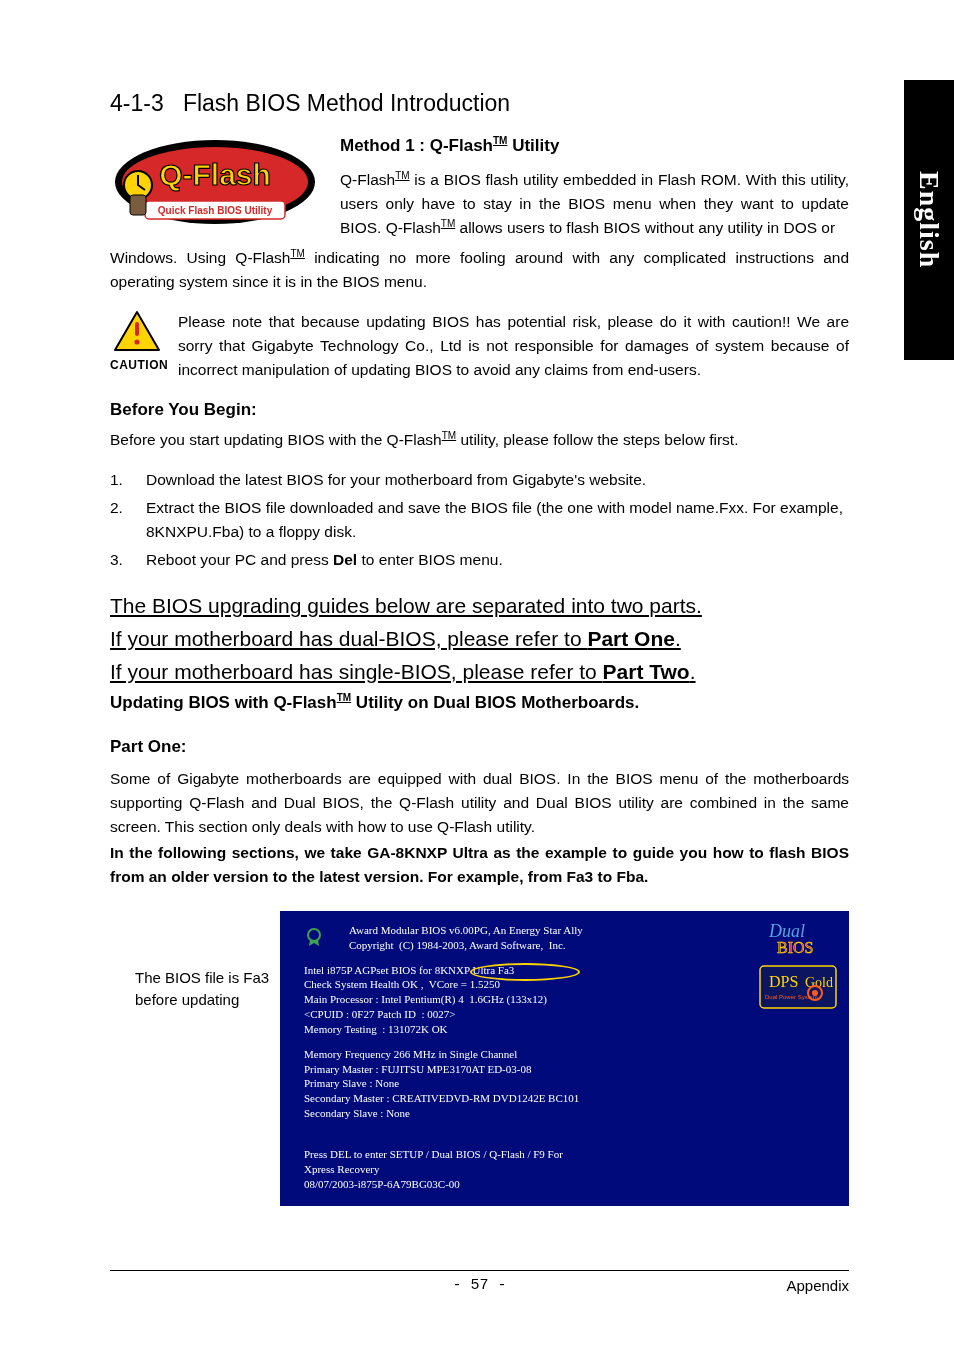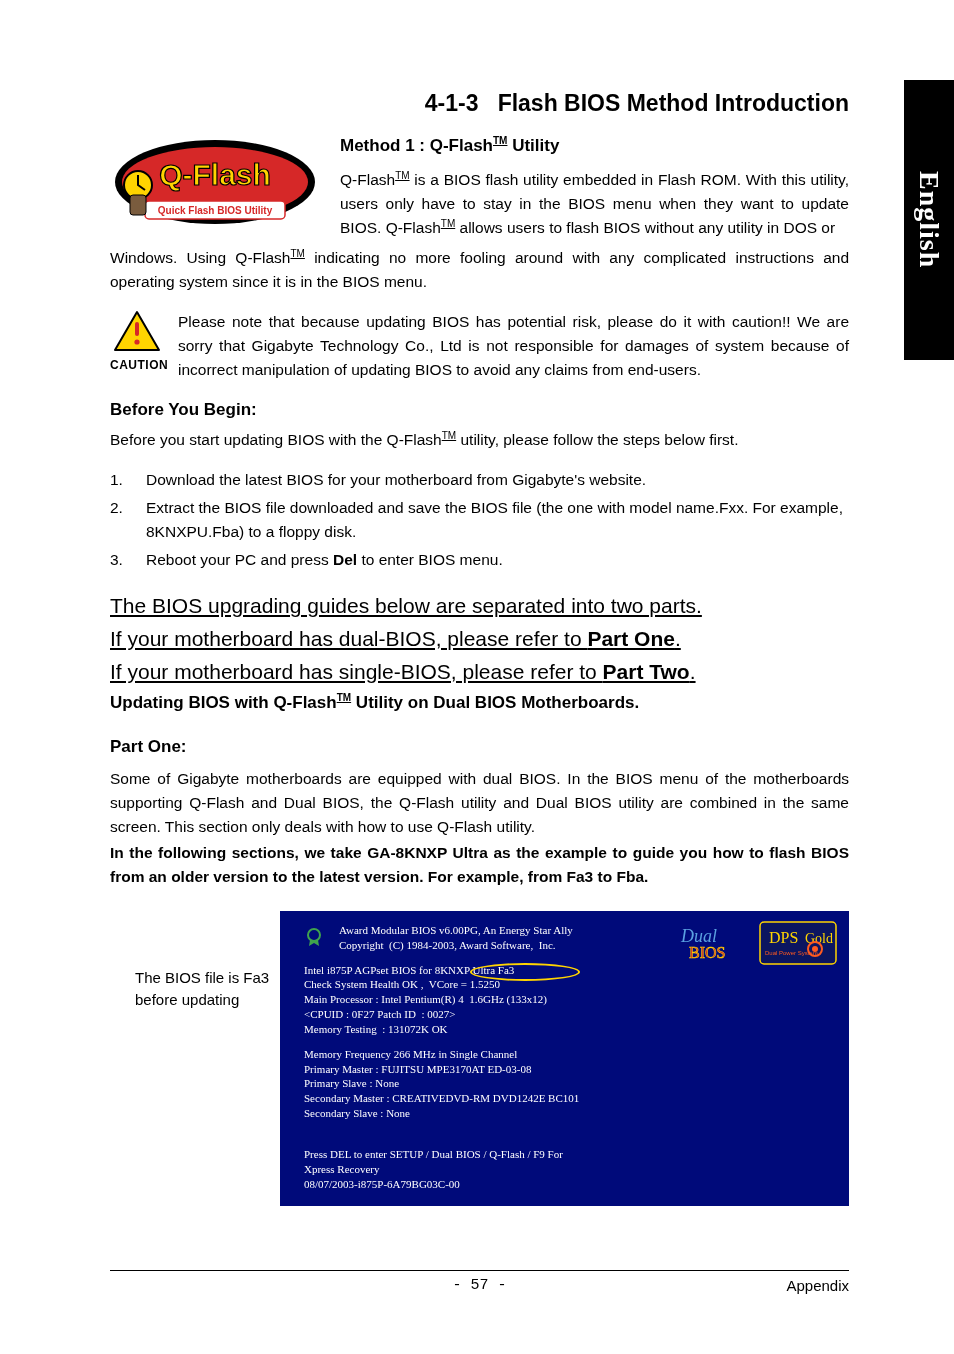--- a/index.html
+++ b/index.html
@@ -31,23 +31,22 @@
   .side-tab span {
     writing-mode: vertical-rl;
     text-orientation: mixed;
     font-family: "Times New Roman", serif;
     font-weight: bold;
     font-size: 28px;
     letter-spacing: 1px;
   }
   .h-section {
     font-size: 23px;
-    font-weight: bold;
+    font-weight: normal;
     margin-bottom: 18px;
-    text-align: right;
   }
   .intro-row { display: flex; gap: 20px; margin-bottom: 6px; }
   .qflash-logo { width: 210px; height: 95px; flex-shrink: 0; }
   .qflash-logo svg { width: 100%; height: 100%; }
   .method-title { font-size: 17px; font-weight: bold; margin-bottom: 12px; }
   .body-text { font-size: 15.5px; line-height: 1.55; text-align: justify; }
   .tm { font-size: 10px; vertical-align: super; text-decoration: underline; }
   .caution-row { display: flex; gap: 14px; margin-top: 16px; align-items: flex-start; }
   .caution-icon { width: 54px; flex-shrink: 0; text-align: center; }
   .caution-icon svg { width: 48px; height: 42px; }
@@ -56,29 +55,29 @@
   ol.steps { margin: 16px 0 0 0; padding-left: 0; list-style: none; }
   ol.steps li { font-size: 15.5px; line-height: 1.55; display: flex; margin-bottom: 4px; }
   ol.steps li .num { width: 36px; flex-shrink: 0; }
   ol.steps li .txt { flex: 1; }
   .para { font-size: 21px; line-height: 1.55; margin-top: 18px; text-decoration: underline; }
   .bold { font-weight: bold; }
   .screenshot-row { display: flex; margin-top: 22px; align-items: flex-start; }
   .caption { width: 170px; font-size: 15px; line-height: 1.5; padding-top: 56px; padding-left: 25px; }
   .bios-shot { flex: 1; background: #000a7a; color: #fff; font-family: "Times New Roman", serif; font-size: 11px; padding: 0; width: 400px; position: relative; }
   .bios-inner { padding: 12px 16px 14px 24px; }
-  .bios-header { display: flex; align-items: flex-start; gap: 15px; }
+  .bios-header { display: flex; align-items: flex-start; gap: 25px; }
   .award-logo { width: 20px; height: 20px; flex-shrink:0; margin-top:4px; }
   .bios-line { line-height: 1.35; white-space: pre-wrap; }
   .bios-block { margin-top: 10px; }
   .highlight-ellipse {
     position: absolute; border: 2px solid #ffd400; border-radius: 50%;
     width: 110px; height: 18px; left: 190px; top: 52px;
   }
-  .logos-right { position: absolute; right: 12px; top: 10px; display: flex; gap: 10px; align-items: center; }
+  .logos-right { position: absolute; right: 12px; top: 10px; display: flex; flex-direction: column; gap: 10px; align-items: center; }
   .footer {
     position: absolute;
     bottom: 60px;
     left: 110px;
     right: 105px;
     border-top: 1px solid #000;
     padding-top: 6px;
     display: flex;
     justify-content: space-between;
     font-size: 15px;

